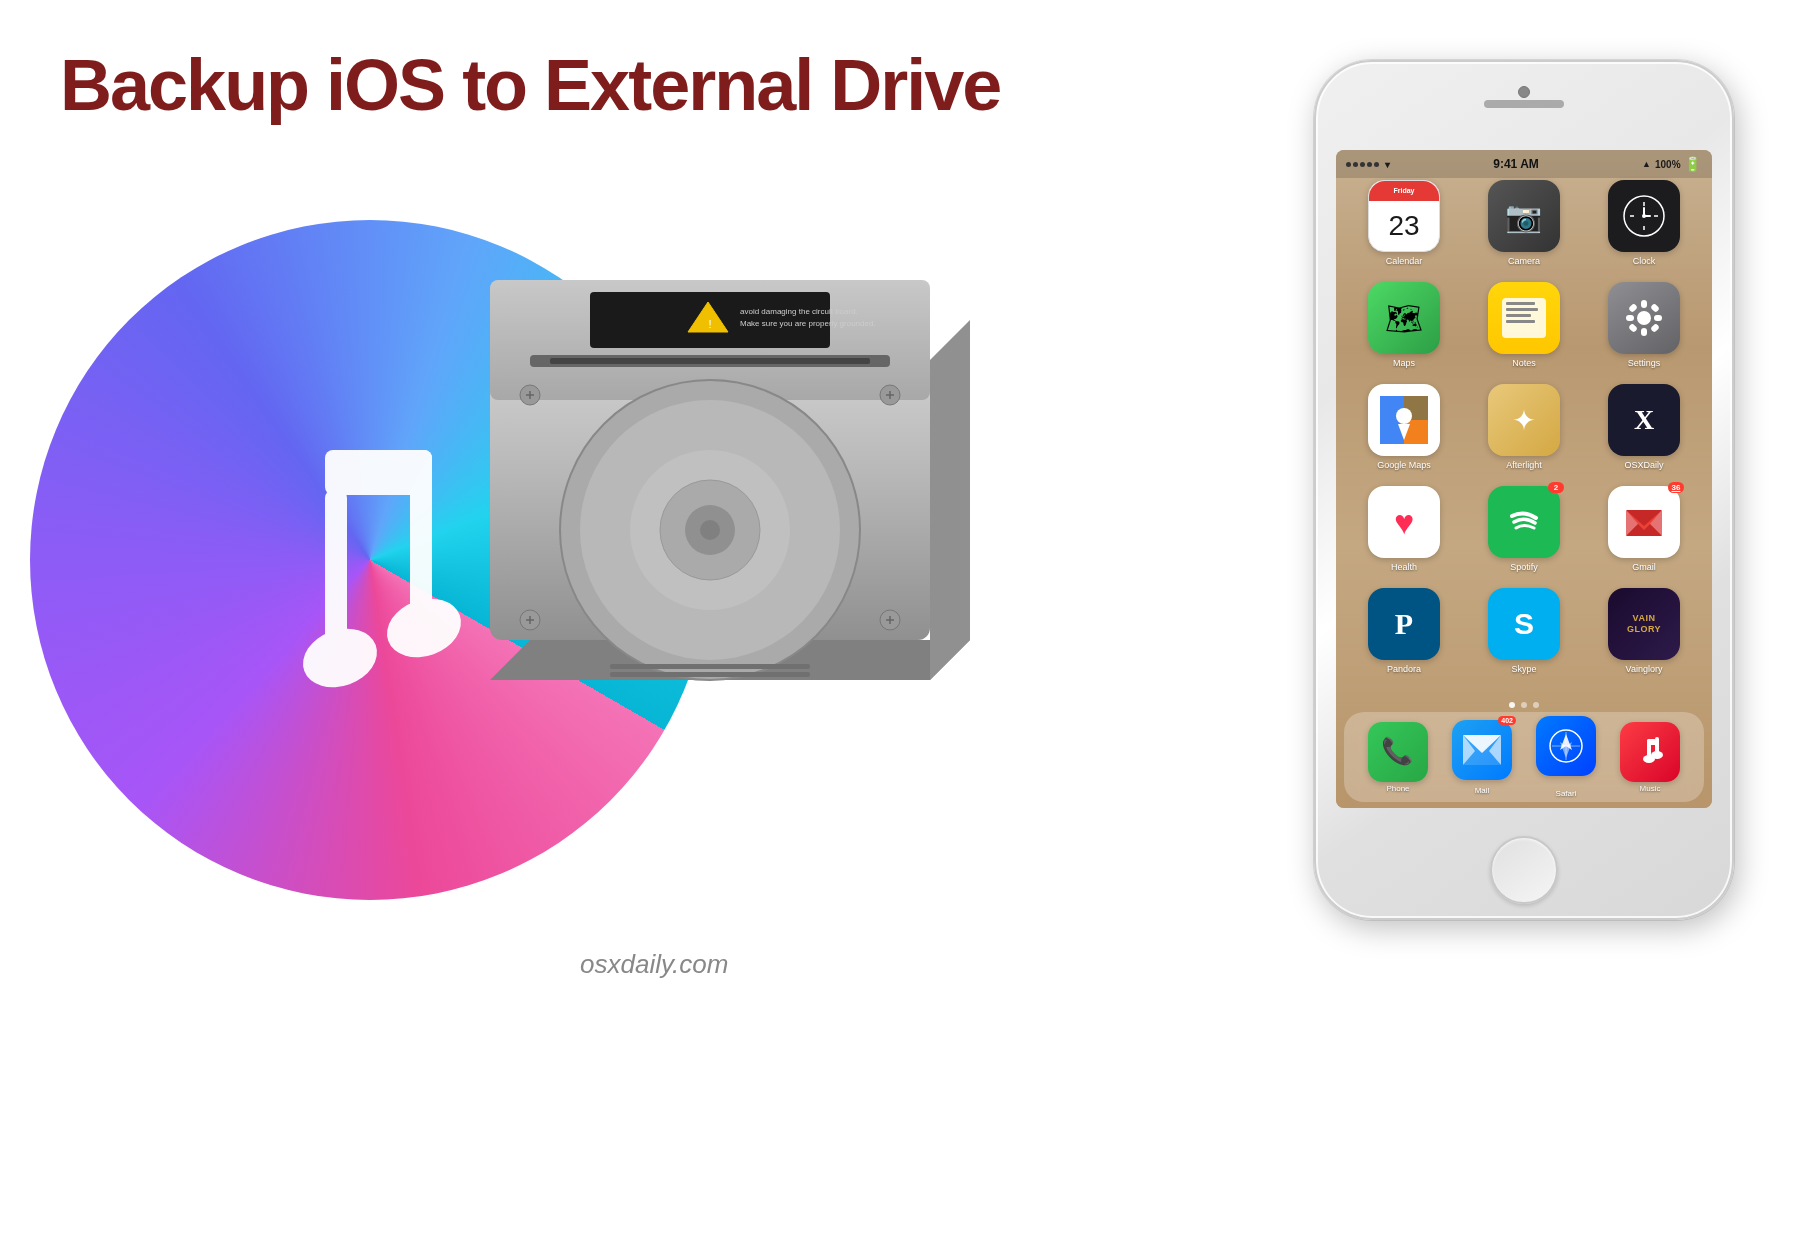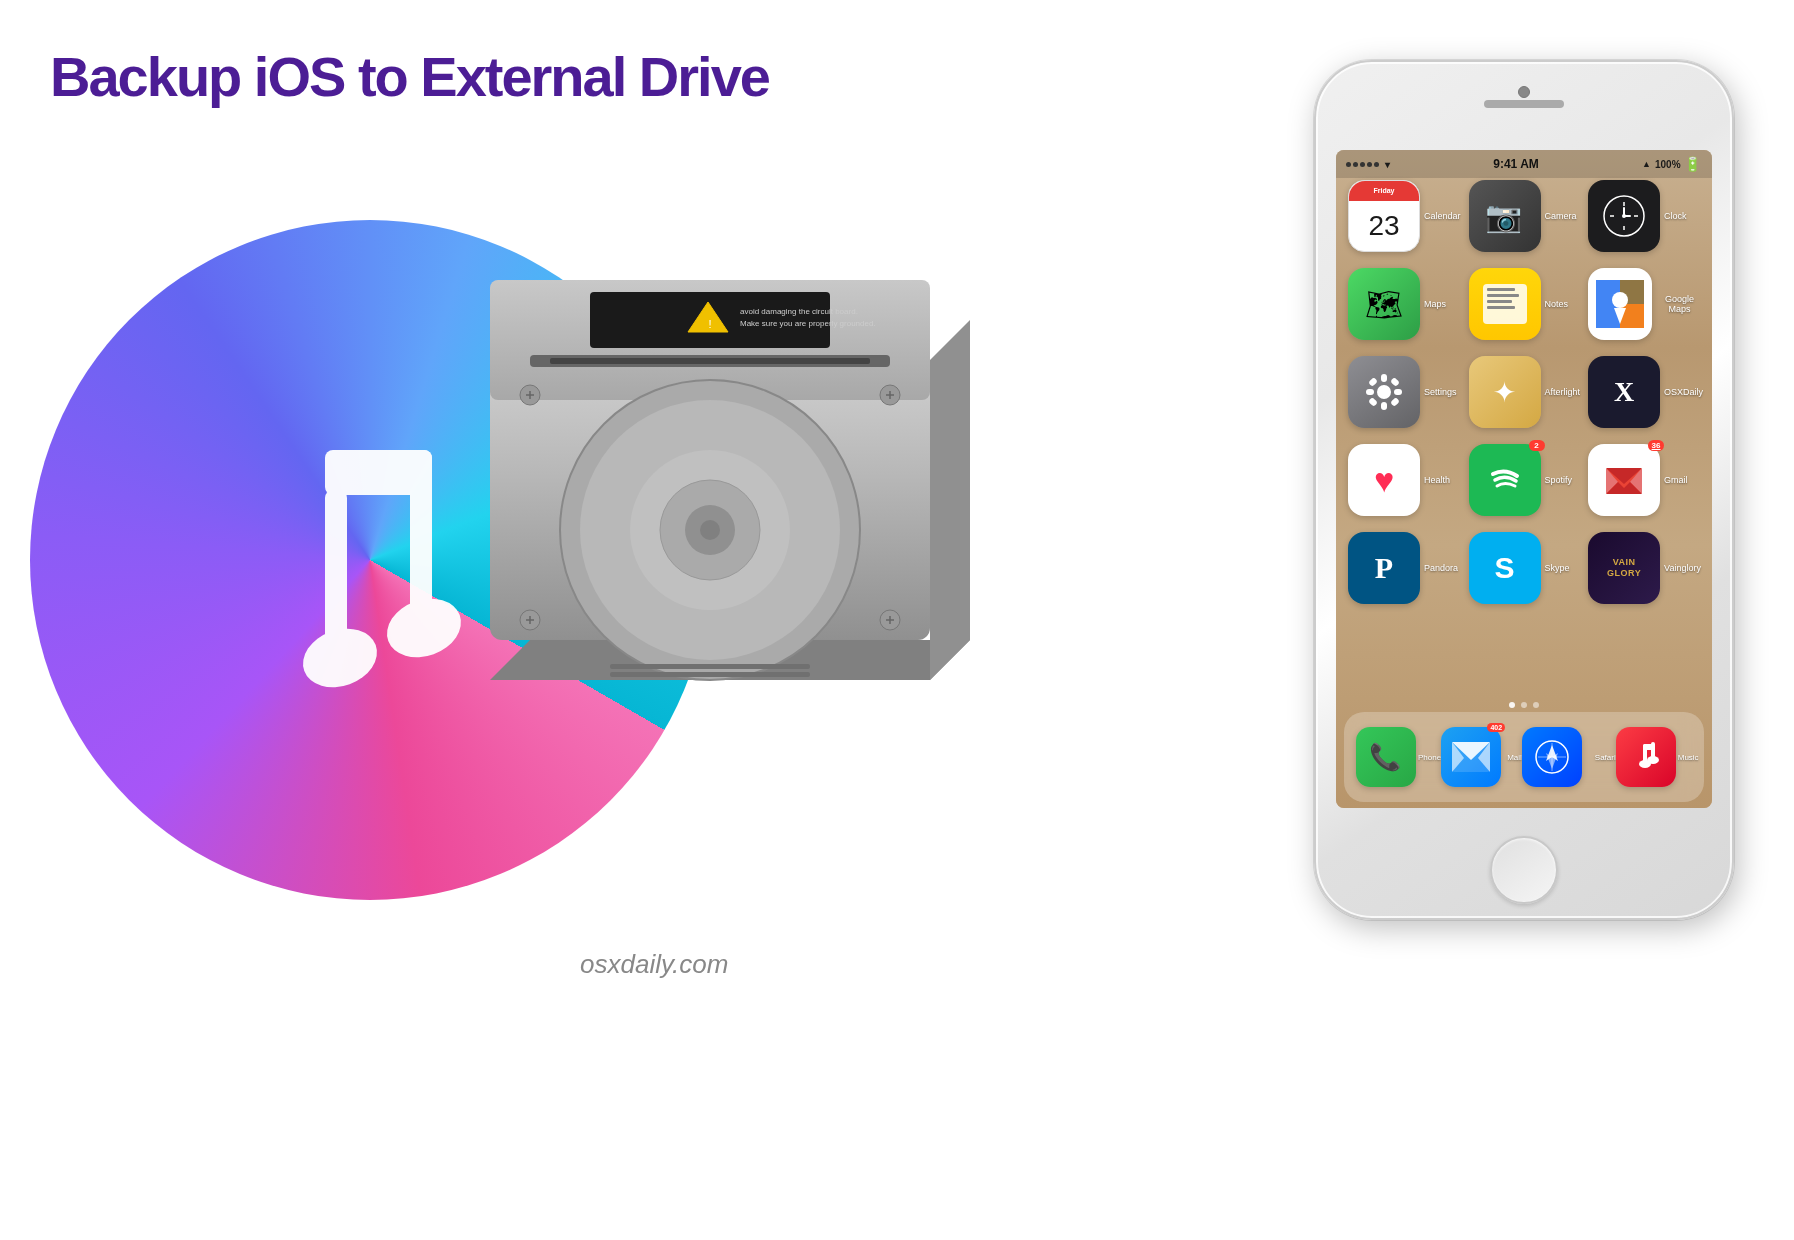--- a/index.html
+++ b/index.html
@@ -10,24 +10,24 @@
       background: #ffffff;
       font-family: -apple-system, BlinkMacSystemFont, 'Helvetica Neue', sans-serif;
       overflow: hidden;
       position: relative;
     }
 
     
     .title {
       position: absolute;
       top: 48px;
-      left: 50px;
-      font-size: 56px;
+      left: 60px;
+      font-size: 72px;
       font-weight: 900;
-      color: #4c1d95;
+      color: #7f1d1d;
       letter-spacing: -2px;
       line-height: 1.05;
       z-index: 10;
     }
 
     
     .itunes-logo {
       position: absolute;
       top: 220px;
       left: 30px;
@@ -154,20 +154,21 @@
       left: 8px;
       right: 8px;
       display: grid;
       grid-template-columns: repeat(3, 1fr);
       gap: 16px 8px;
       padding: 0 4px;
     }
 
     .app-item {
       display: flex;
+      flex-direction: column;
       align-items: center;
       gap: 4px;
     }
 
     .app-icon {
       width: 72px;
       height: 72px;
       border-radius: 16px;
       display: flex;
       align-items: center;
@@ -436,34 +437,20 @@
               <div style="width:44px;height:40px;background:rgba(255,255,255,0.85);border-radius:4px;padding:4px;display:flex;flex-direction:column;justify-content:flex-start;gap:3px;">
                 <div style="height:3px;background:#888;border-radius:1px;width:80%;"></div>
                 <div style="height:3px;background:#888;border-radius:1px;width:90%;"></div>
                 <div style="height:3px;background:#888;border-radius:1px;width:70%;"></div>
                 <div style="height:3px;background:#888;border-radius:1px;width:80%;"></div>
               </div>
             </div>
             <span class="app-label">Notes</span>
           </div>
 
-
-          <div class="app-item">
-            <div class="app-icon" style="background:#fff;">
-              <svg width="48" height="48" viewBox="0 0 48 48" xmlns="http://www.w3.org/2000/svg">
-                <rect width="48" height="24" fill="#34a853"></rect>
-                <rect y="24" width="48" height="24" fill="#fbbc04"></rect>
-                <rect width="24" height="48" fill="#4285f4"></rect>
-                <rect x="24" width="24" height="48" fill="#ea4335" opacity="0.5"></rect>
-                <circle cx="24" cy="20" r="8" fill="white"></circle>
-                <polygon points="24,44 18,28 30,28" fill="white"></polygon>
-              </svg>
-            </div>
-            <span class="app-label">Google Maps</span>
-          </div>
 
           <div class="app-item">
             <div class="app-icon" style="background: linear-gradient(145deg, #8e8e93, #636366);">
               <svg width="44" height="44" viewBox="0 0 44 44" xmlns="http://www.w3.org/2000/svg">
                 <circle cx="22" cy="22" r="7" fill="white"></circle>
                 <g fill="white">
                   <rect x="19" y="4" width="6" height="8" rx="3"></rect>
                   <rect x="19" y="32" width="6" height="8" rx="3"></rect>
                   <rect x="4" y="19" width="8" height="6" rx="3"></rect>
                   <rect x="32" y="19" width="8" height="6" rx="3"></rect>
@@ -471,20 +458,34 @@
                   <rect x="30" y="8" width="6" height="8" rx="3" transform="rotate(-45 33 12)"></rect>
                   <rect x="8" y="28" width="6" height="8" rx="3" transform="rotate(-45 11 32)"></rect>
                   <rect x="30" y="28" width="6" height="8" rx="3" transform="rotate(45 33 32)"></rect>
                 </g>
               </svg>
             </div>
             <span class="app-label">Settings</span>
           </div>
 
           <div class="app-item">
+            <div class="app-icon" style="background:#fff;">
+              <svg width="48" height="48" viewBox="0 0 48 48" xmlns="http://www.w3.org/2000/svg">
+                <rect width="48" height="24" fill="#34a853"></rect>
+                <rect y="24" width="48" height="24" fill="#fbbc04"></rect>
+                <rect width="24" height="48" fill="#4285f4"></rect>
+                <rect x="24" width="24" height="48" fill="#ea4335" opacity="0.5"></rect>
+                <circle cx="24" cy="20" r="8" fill="white"></circle>
+                <polygon points="24,44 18,28 30,28" fill="white"></polygon>
+              </svg>
+            </div>
+            <span class="app-label">Google Maps</span>
+          </div>
+
+          <div class="app-item">
             <div class="app-icon" style="background: linear-gradient(135deg, #e8c87a, #d4a843);">
               <span style="font-size:28px;color:white;font-weight:300;">✦</span>
             </div>
             <span class="app-label">Afterlight</span>
           </div>
 
           <div class="app-item">
             <div class="app-icon" style="background: #1a1a2e; position:relative;">
               <span style="font-size:28px;color:white;font-weight:700;font-family:serif;">X</span>
             </div>

